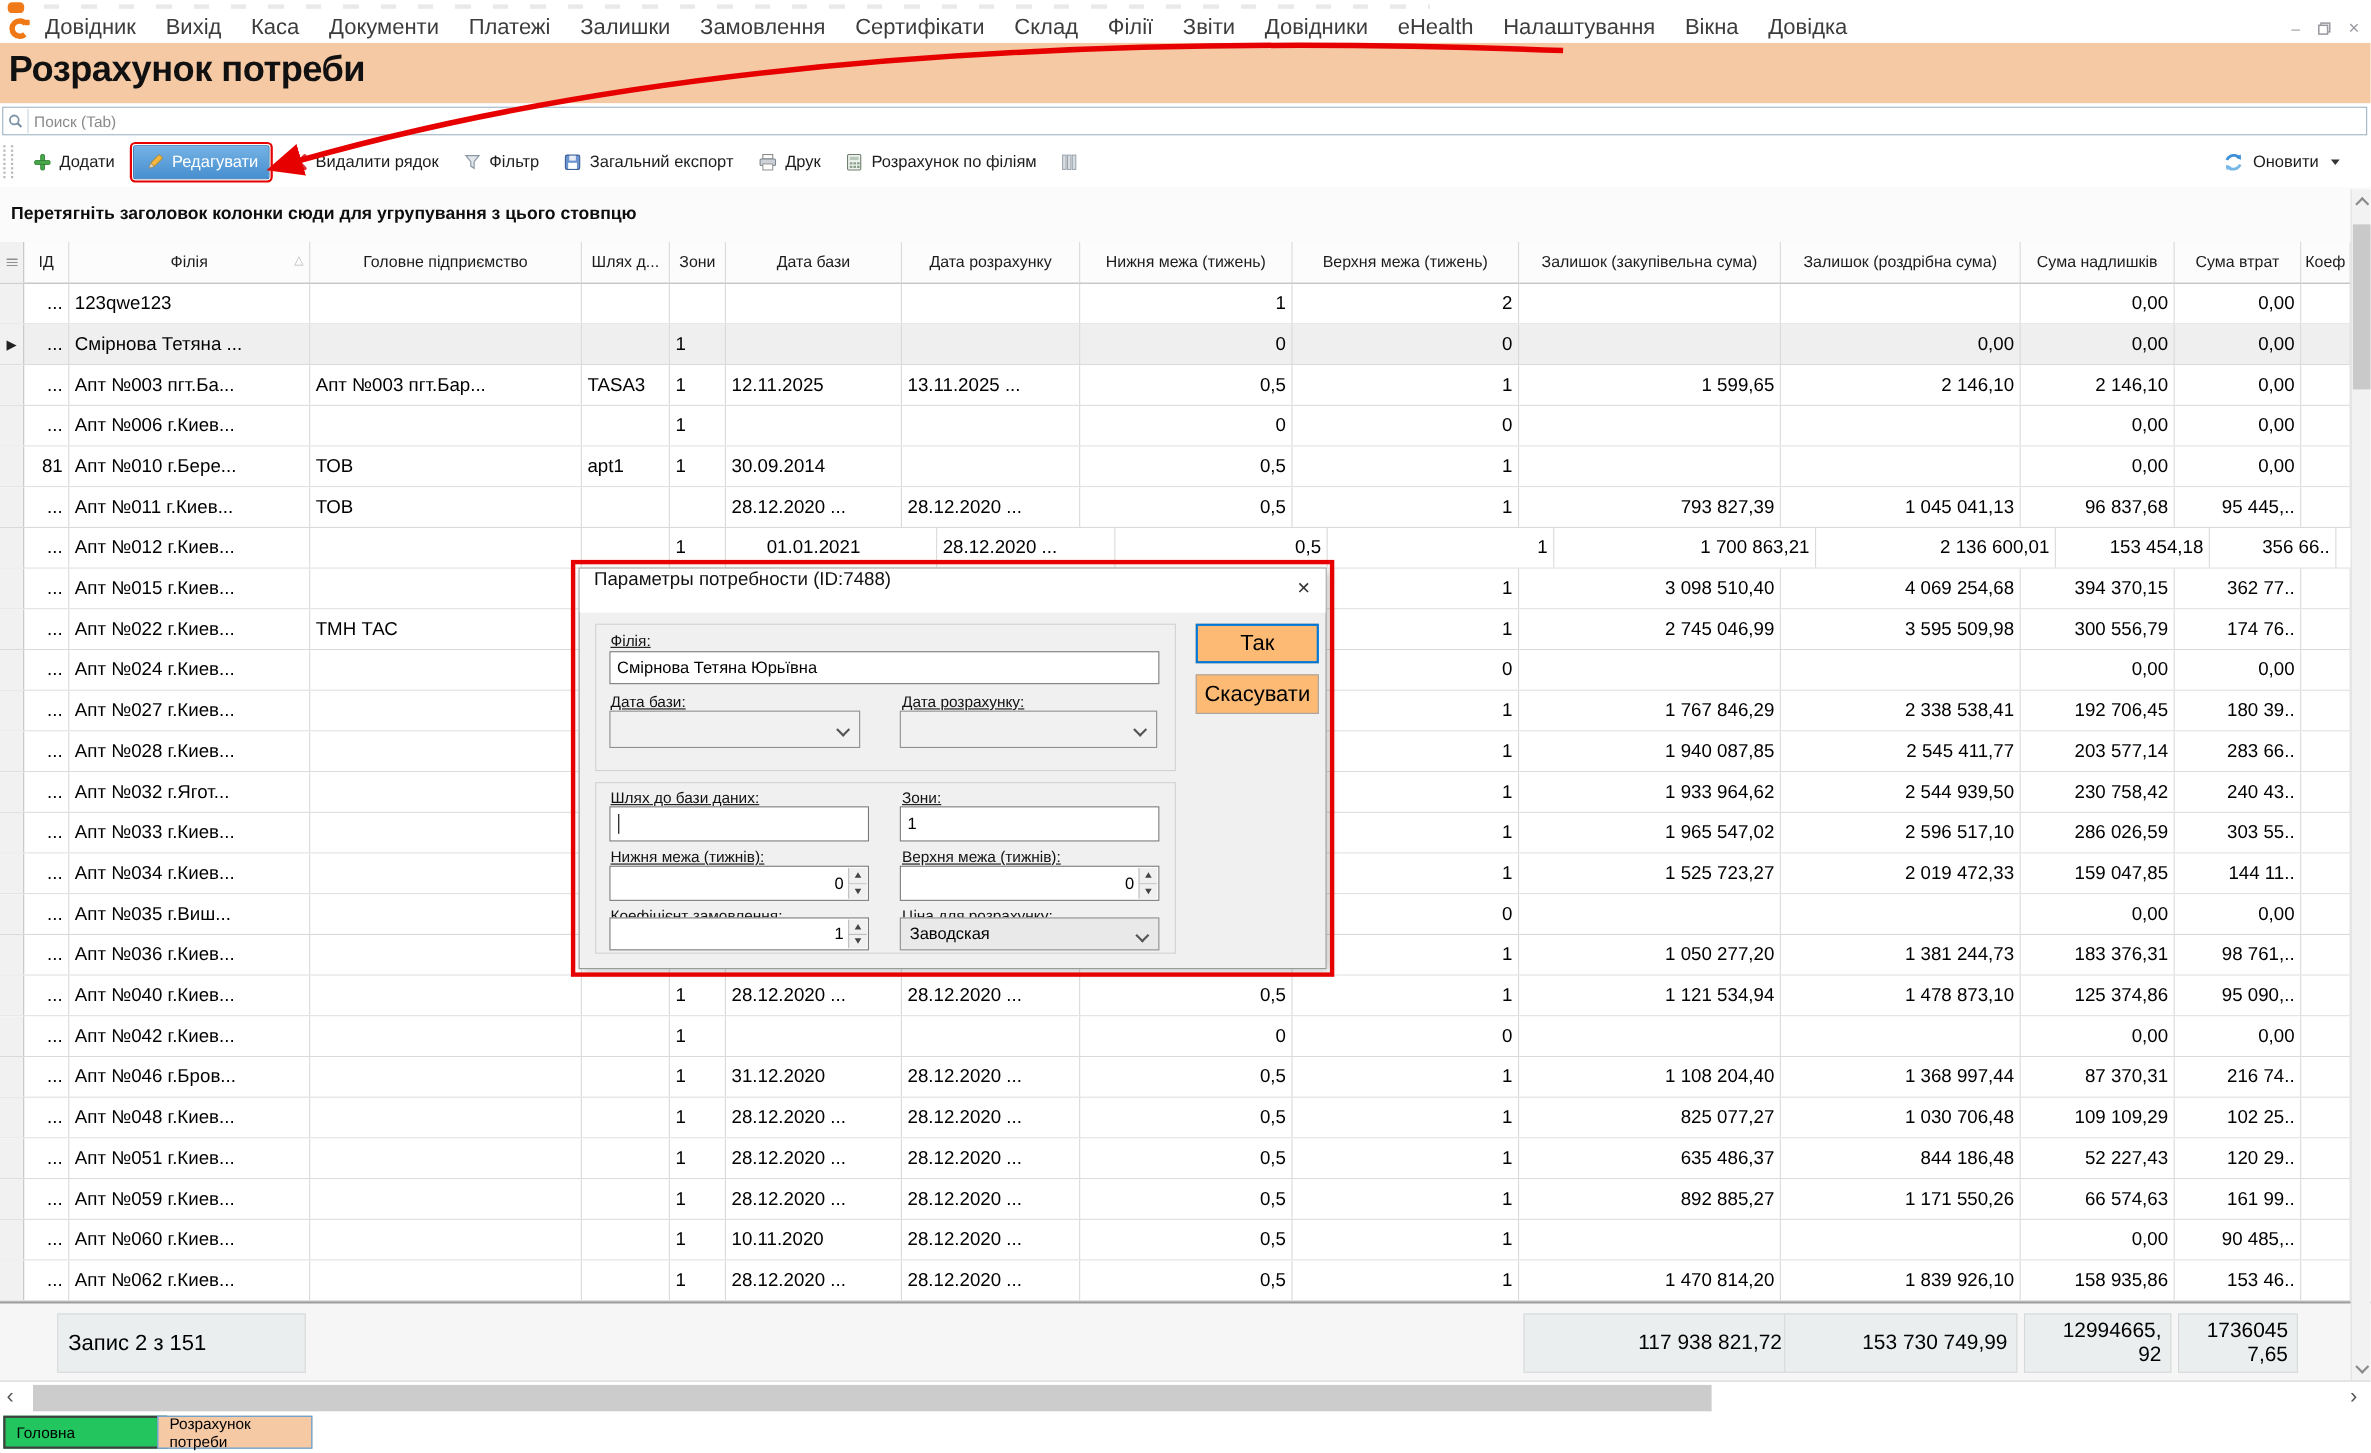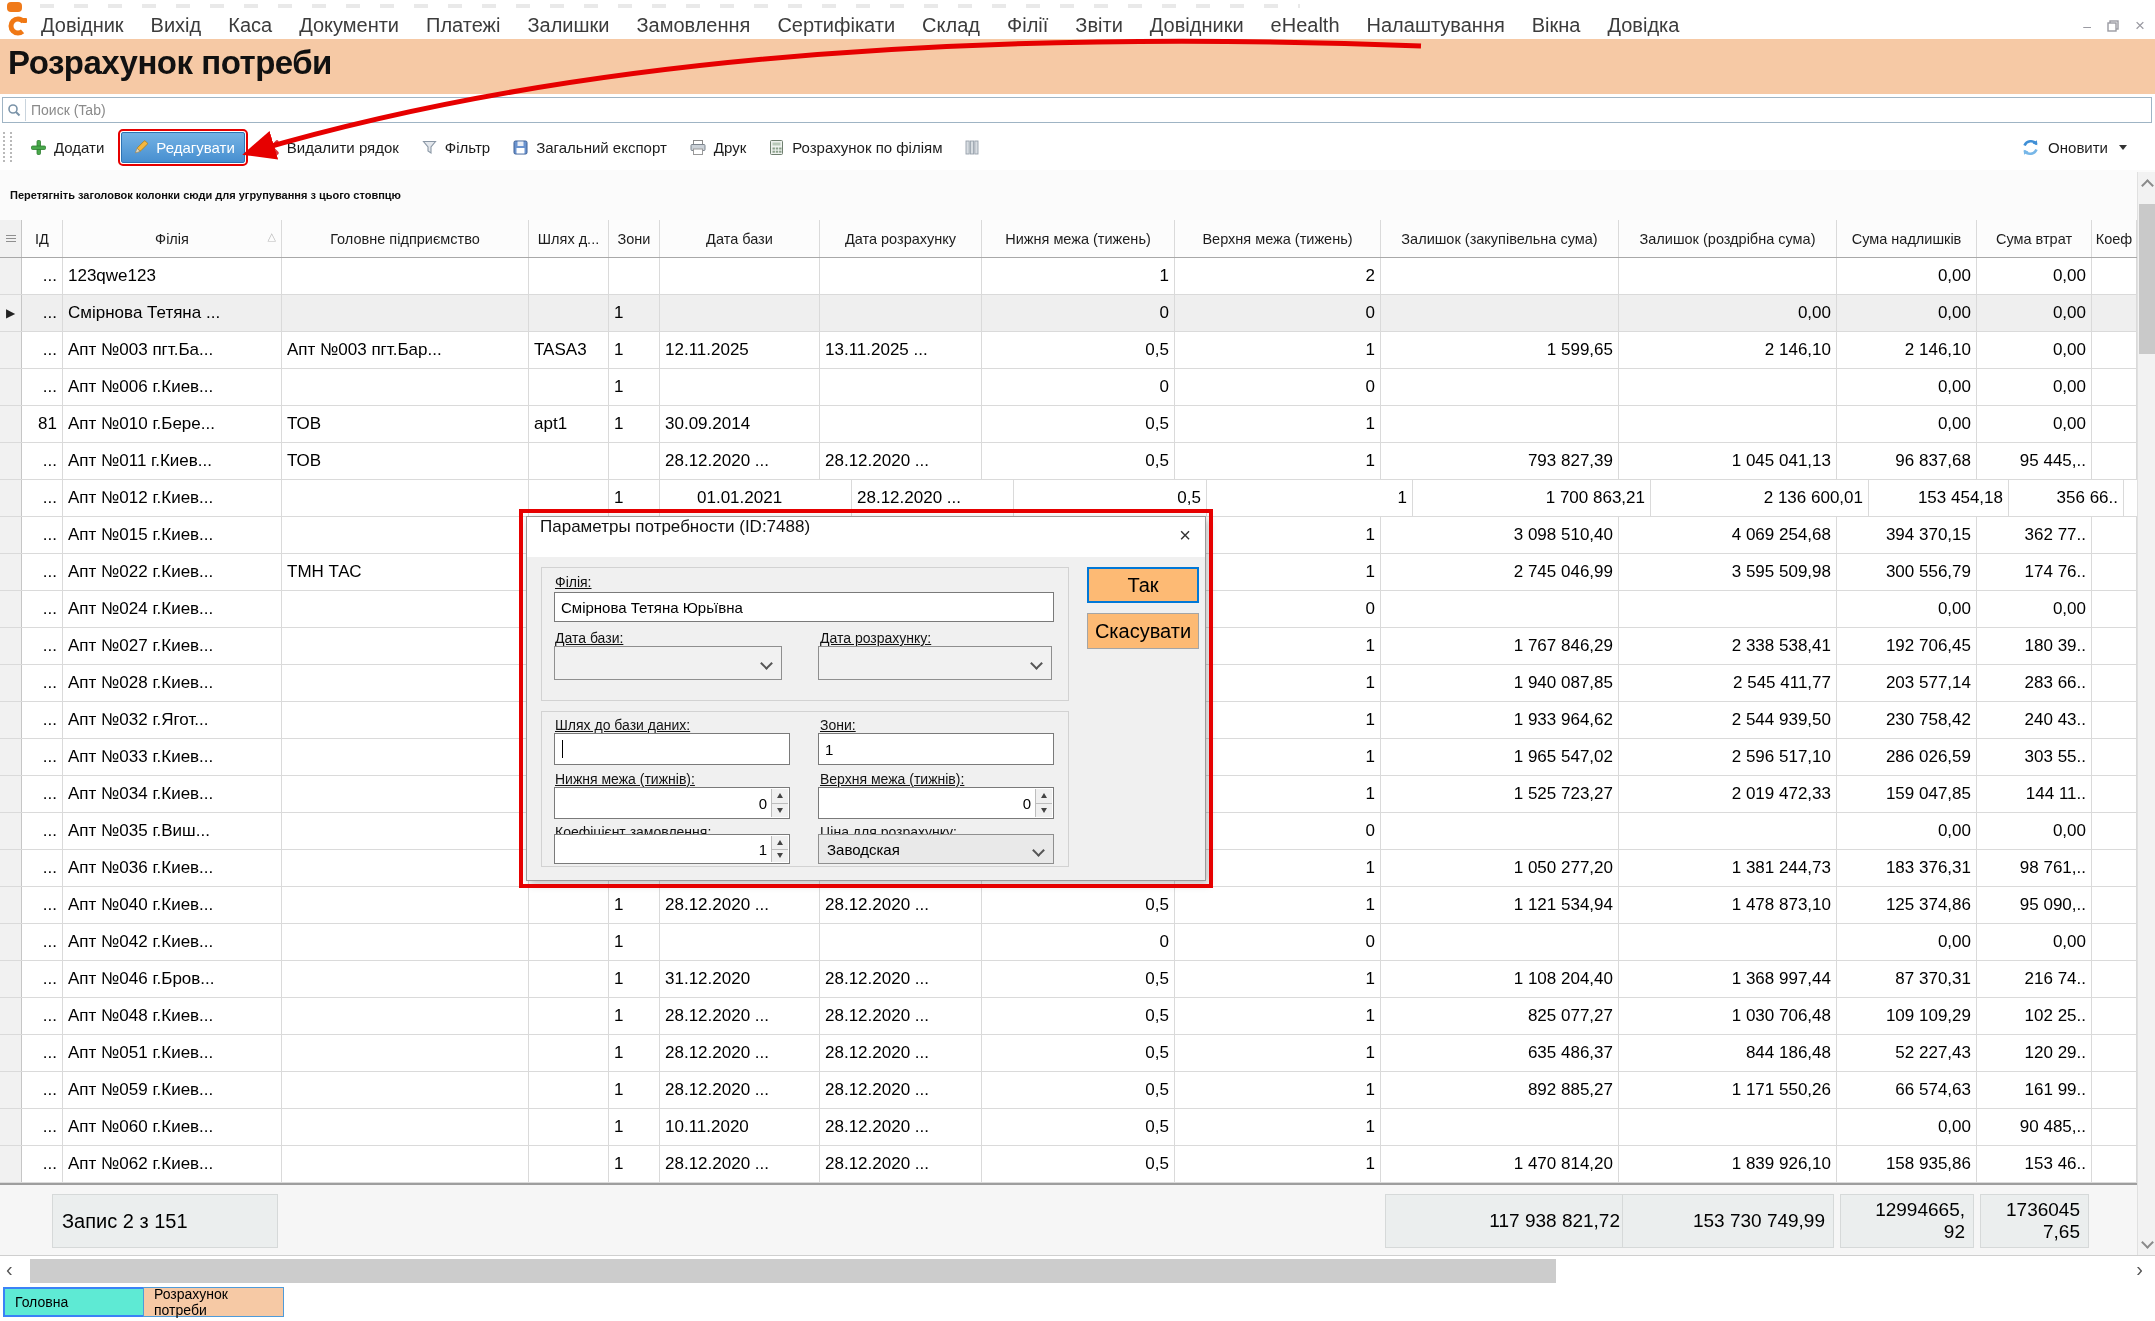--- a/index.html
+++ b/index.html
@@ -30,21 +30,21 @@
   #toolbar{left:0;top:124px;width:2155px;height:46px;background:#fff;border-bottom:1px solid #e4e4e4;display:flex;align-items:center;}
   #toolbar .grip{width:5px;height:30px;margin-left:3px;border-left:2px dotted #b9b9b9;border-right:2px dotted #b9b9b9;flex:none;}
   .tb-btn{display:flex;align-items:center;gap:6px;margin-left:13px;font-size:15px;color:#1c1c1c;padding:5px 4px;white-space:nowrap;cursor:default;}
   .tb-btn svg{flex:none;}
   .tb-btn.hl{background:linear-gradient(#74b2e4,#478fd0);border:1px solid #2c74b4;border-radius:2px;color:#fff;padding:5px 9px;
     outline:2px solid var(--red,#e60000);outline-offset:1px;}
   #refresh-btn{position:absolute;right:28px;display:flex;align-items:center;gap:7px;font-size:15px;color:#1c1c1c;}
   #refresh-caret{width:0;height:0;border-left:4px solid transparent;border-right:4px solid transparent;border-top:5px solid #333;margin-left:4px;}
   
   #groupband{left:0;top:170px;width:2155px;height:50px;background:#fbfbfb;display:flex;align-items:center;}
-  #groupband span{font-size:11px;font-weight:bold;margin-left:10px;color:#0d0d0d;}
+  #groupband span{font-size:16px;font-weight:bold;margin-left:10px;color:#0d0d0d;}
   
   #grid{left:0;top:220px;width:2137px;}
   .g-row{display:flex;height:37px;box-sizing:border-box;border-bottom:1px solid #dadada;background:#fff;}
   .g-row.sel{background:#efefef;}
   .g-cell{box-sizing:border-box;border-right:1px solid #dadada;height:100%;display:flex;align-items:center;
     font-size:17px;color:#000;padding:0 5px;overflow:hidden;white-space:nowrap;flex:none;}
   .g-cell.r{justify-content:flex-end;}
   .g-cell.ind{background:#f1f1f1;border-right:1px solid #c6c6c6;padding:0;justify-content:center;font-size:12px;color:#222;}
   .g-head{height:38px;background:#fcfcfc;border-bottom:1px solid #a8a8a8;}
   .g-head .g-cell{justify-content:center;font-size:14.5px;color:#1c1c1c;position:relative;}
@@ -69,21 +69,21 @@
   .chev.up{transform:rotate(-135deg);margin-top:4px;}
   .chev.down{transform:rotate(45deg);margin-bottom:4px;}
   #hscroll{left:0;top:1255px;width:2155px;height:30px;background:#fff;border-top:1px solid #cfcfcf;box-sizing:border-box;}
   #hscroll .larr,#hscroll .rarr{position:absolute;top:2px;font-size:20px;color:#555;}
   #hscroll .larr{left:6px;}
   #hscroll .rarr{right:12px;}
   #hscroll .thumb{position:absolute;left:30px;top:3px;width:1526px;height:24px;background:#cccccc;}
   
   #tabsrow{left:0;top:1287px;width:2155px;height:34px;background:#fff;}
   .doc-tab{position:absolute;top:0;height:30px;box-sizing:border-box;display:flex;align-items:center;padding:0 10px;font-size:14px;color:#000;}
-  #tab-home{left:3px;width:149px;border:2px solid #3b82f6;background:#5eead4;}
+  #tab-home{left:3px;width:149px;border:2px solid #404040;background:#22c55e;}
   #tab-current{left:143px;width:141px;border:1px solid #4f9bd9;background:var(--peach,#f6c9a5);}
   
   #dialog{left:526px;top:516px;width:680px;height:365px;background:#f0f0f0;border:1px solid #9a9a9a;
     box-shadow:3px 3px 8px rgba(0,0,0,0.25);z-index:90;box-sizing:border-box;}
   #dlg-title{height:40px;background:#fff;display:flex;align-items:flex-start;}
   #dlg-title span{font-size:17px;color:#111;margin-left:13px;}
   #dlg-close{position:absolute;right:14px;top:8px;font-size:20px;color:#333;line-height:1;}
   .groupbox{position:absolute;left:14px;width:528px;border:1px solid #d2d2d2;box-sizing:border-box;}
   #grp1{top:50px;height:134px;}
   #grp2{top:194px;height:156px;}

